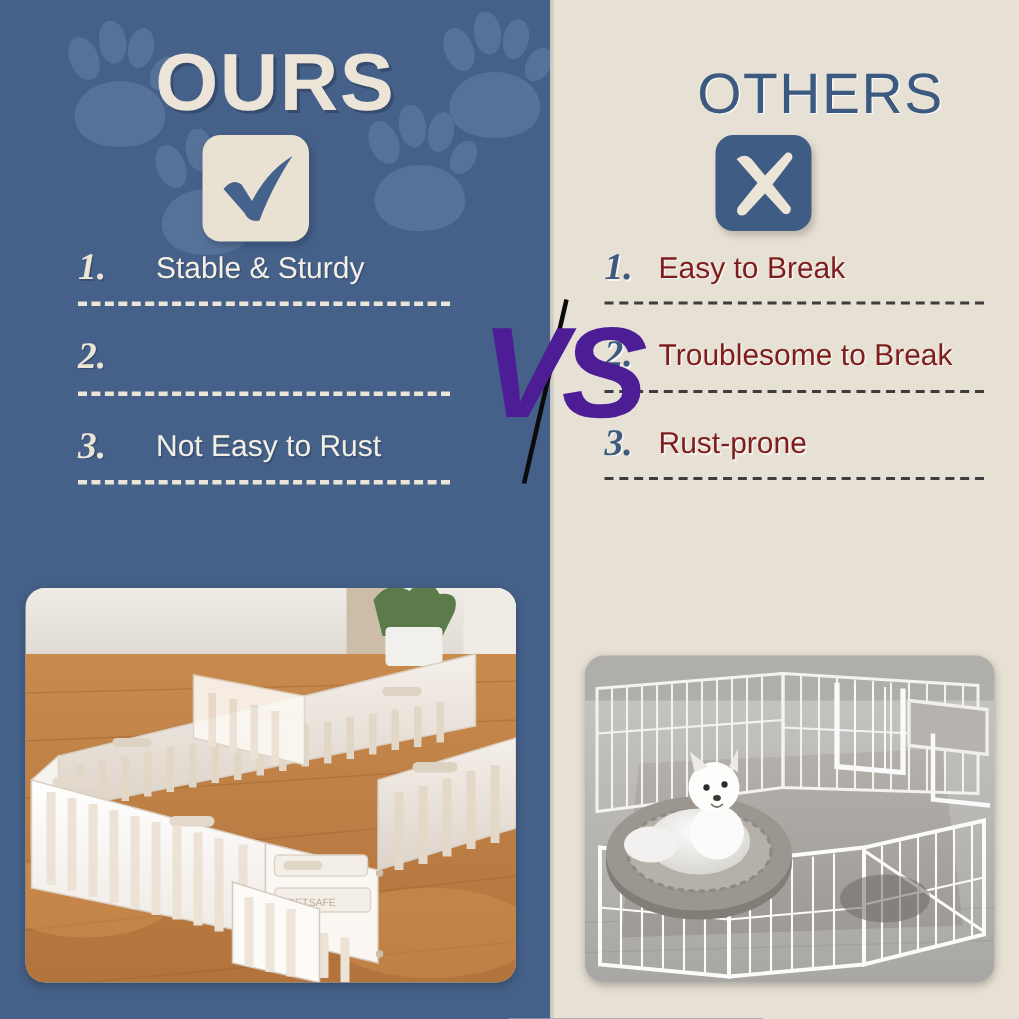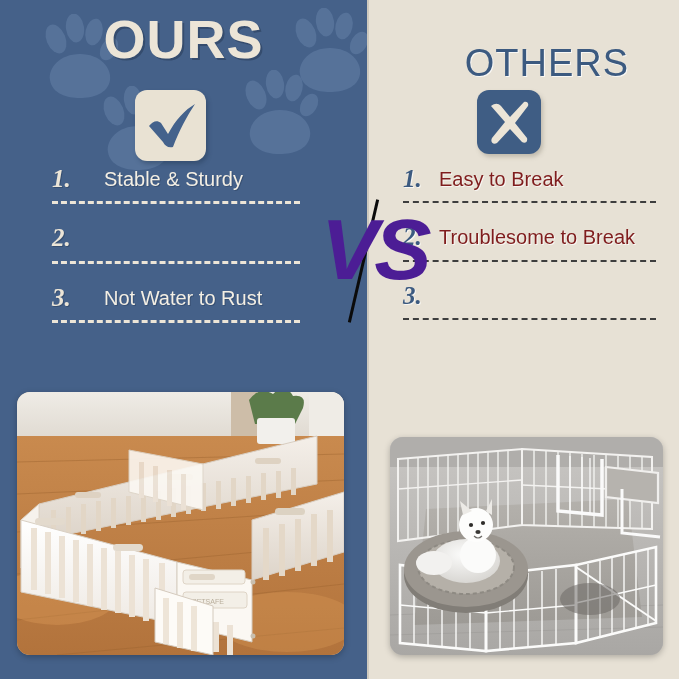--- a/index.html
+++ b/index.html
@@ -19,21 +19,21 @@
   
   .paw{position:absolute;opacity:.30;}
   .paw svg{display:block;}
 
   
   .heading{
     position:absolute;text-align:center;margin:0;
     font-weight:bold;letter-spacing:1px;line-height:1;
   }
   #ours-title{
-    left:0;width:367px;top:12px;font-size:54px;color:#ece5d7;
+    left:0;width:367px;top:28px;font-size:54px;color:#ece5d7;
     text-shadow:2px 2px 0 rgba(40,60,88,.55);
   }
   #others-title{
     left:367px;width:360px;top:44px;font-size:38px;color:#3c5a80;
     font-weight:normal;
     text-shadow:1px 1px 0 rgba(255,255,255,.75);
   }
 
   
   .badge{position:absolute;border-radius:12px;}
@@ -180,21 +180,21 @@
       </div>
       <div class="sp"></div>
       <div class="dash"></div>
     </div>
 
     <div class="sp2"></div>
 
     <div class="item">
       <div class="row">
         <span class="num">3.</span>
-        <span class="txt">Not Water to Rust</span>
+        <span class="txt">Not Easy to Rust</span>
       </div>
       <div class="sp"></div>
       <div class="dash"></div>
     </div>
   </div>
 
   <div class="list" id="others-list">
 
     <div class="item">
       <div class="row">
@@ -214,20 +214,21 @@
       </div>
       <div class="sp"></div>
       <div class="dash"></div>
     </div>
 
     <div class="sp2"></div>
 
     <div class="item">
       <div class="row">
         <span class="num">3.</span>
+        <span class="txt">Rust-prone</span>
       </div>
       <div class="sp"></div>
       <div class="dash"></div>
     </div>
   </div>
 
   <div id="vs">
     <div class="slash"></div>
     <div class="vs-text">VS</div>
   </div>

